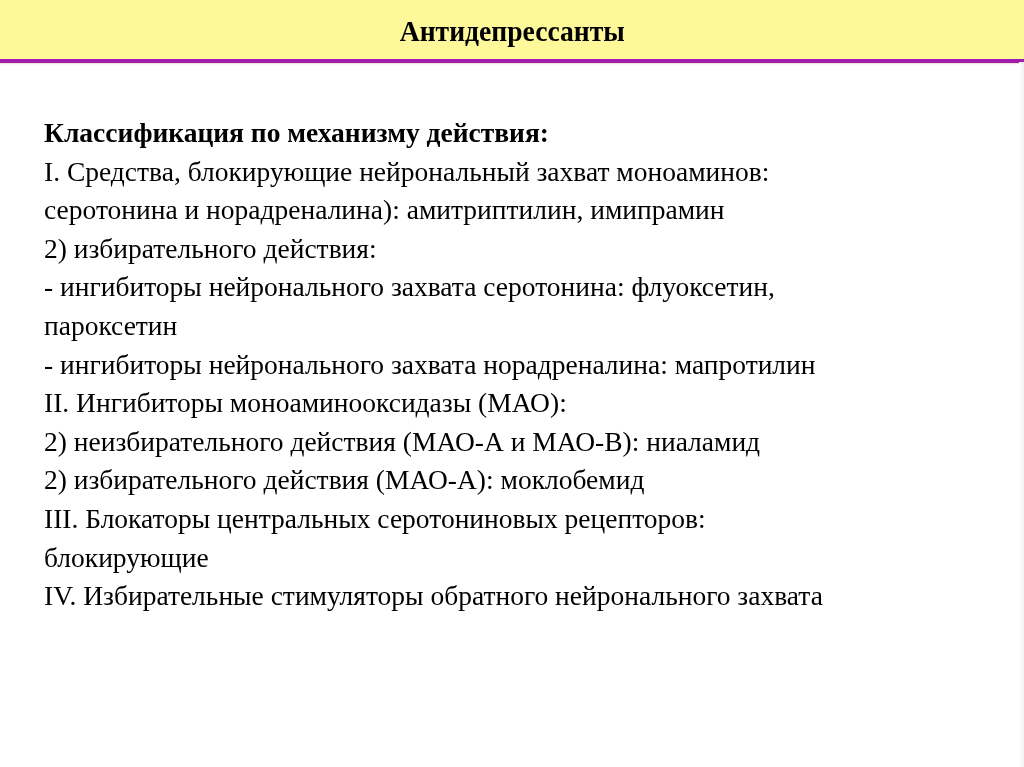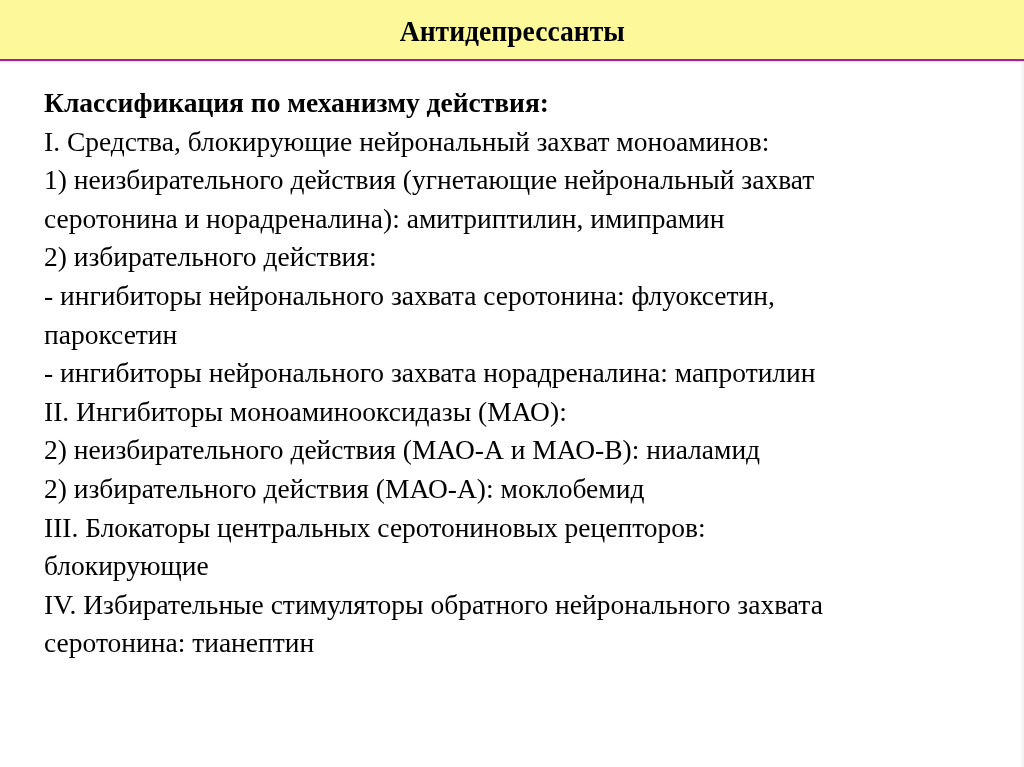--- a/index.html
+++ b/index.html
@@ -15,21 +15,21 @@
       font-family: "Liberation Serif", "DejaVu Serif", serif;
       color: #000000;
     }
     .header {
       position: absolute;
       left: 0;
       top: 0;
       width: 1024px;
       height: 59px;
       background: #fdf89a;
-      border-bottom: 2px solid #a21caf;
+      border-bottom: 4px solid #a21caf;
       box-shadow: 0 1px 1px rgba(200,150,80,0.25);
       display: flex;
       align-items: center;
       justify-content: center;
     }
     .header-title {
       font-family: "Liberation Serif", "DejaVu Serif", serif;
       font-weight: bold;
       font-size: 30px;
       letter-spacing: 0px;
@@ -43,48 +43,47 @@
       width: 975px;
       font-size: 27.5px;
       line-height: 38.6px;
       white-space: nowrap;
     }
     .line {
       display: block;
     }
     .line.bold {
       font-weight: bold;
+      margin-top: 30px;
     }
     .right-edge {
       position: absolute;
       right: 0;
       top: 62px;
       width: 5px;
       height: 705px;
       background: linear-gradient(to right, #ffffff, #f2f2f2);
     }
   </style>
 </head>
 <body>
 
 <div class="header">
   <div class="header-title">Антидепрессанты</div>
 </div>
 
 <div class="content">
   <span class="line bold">Классификация по механизму действия:</span>
   <span class="line">I. Средства, блокирующие нейрональный захват моноаминов:</span>
-  <span class="line">1) неизбирательного действия (угнетающие нейрональный захват</span>
   <span class="line">серотонина и норадреналина): амитриптилин, имипрамин</span>
   <span class="line">2) избирательного действия:</span>
   <span class="line">- ингибиторы нейронального захвата серотонина: флуоксетин,</span>
   <span class="line">пароксетин</span>
   <span class="line">- ингибиторы нейронального захвата норадреналина: мапротилин</span>
   <span class="line">II. Ингибиторы моноаминооксидазы (МАО):</span>
   <span class="line">2) неизбирательного действия (МАО-А и МАО-В): ниаламид</span>
   <span class="line">2) избирательного действия (МАО-А): моклобемид</span>
   <span class="line">III. Блокаторы центральных серотониновых рецепторов:</span>
   <span class="line">блокирующие</span>
   <span class="line">IV. Избирательные стимуляторы обратного нейронального захвата</span>
-  <span class="line">серотонина: тианептин</span>
 </div>
 
 <div class="right-edge"></div>
 
 </body></html>

